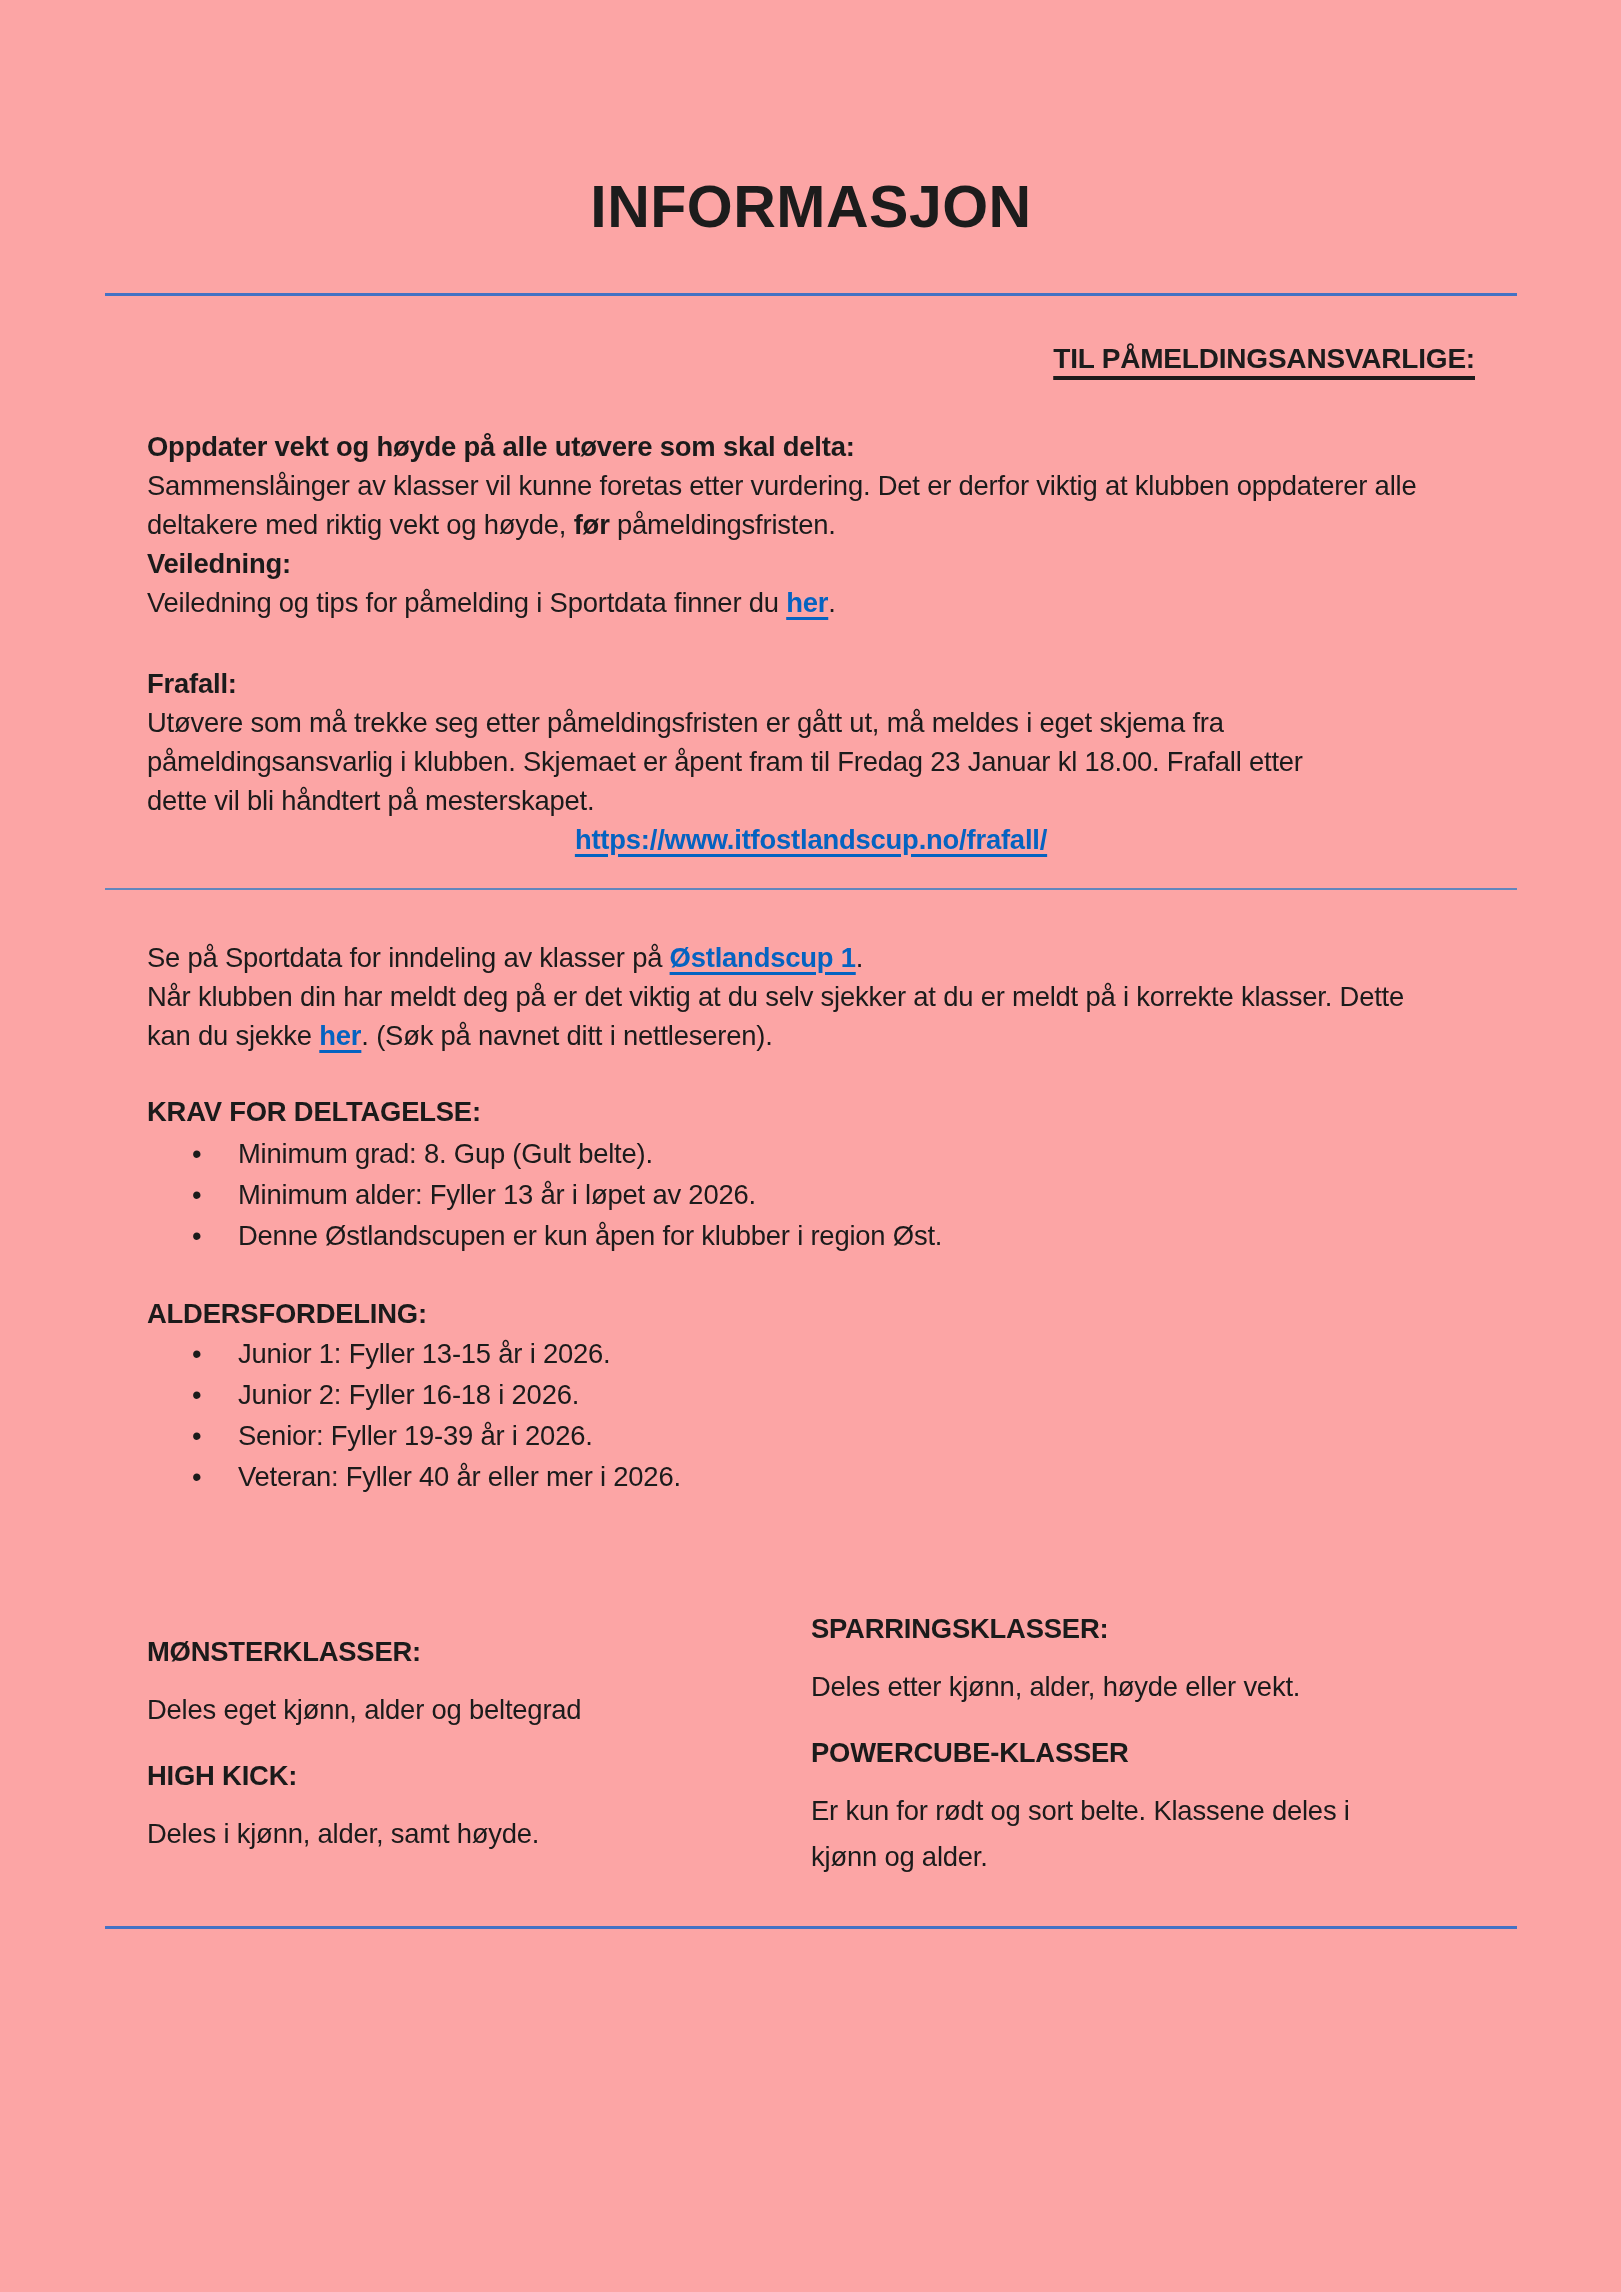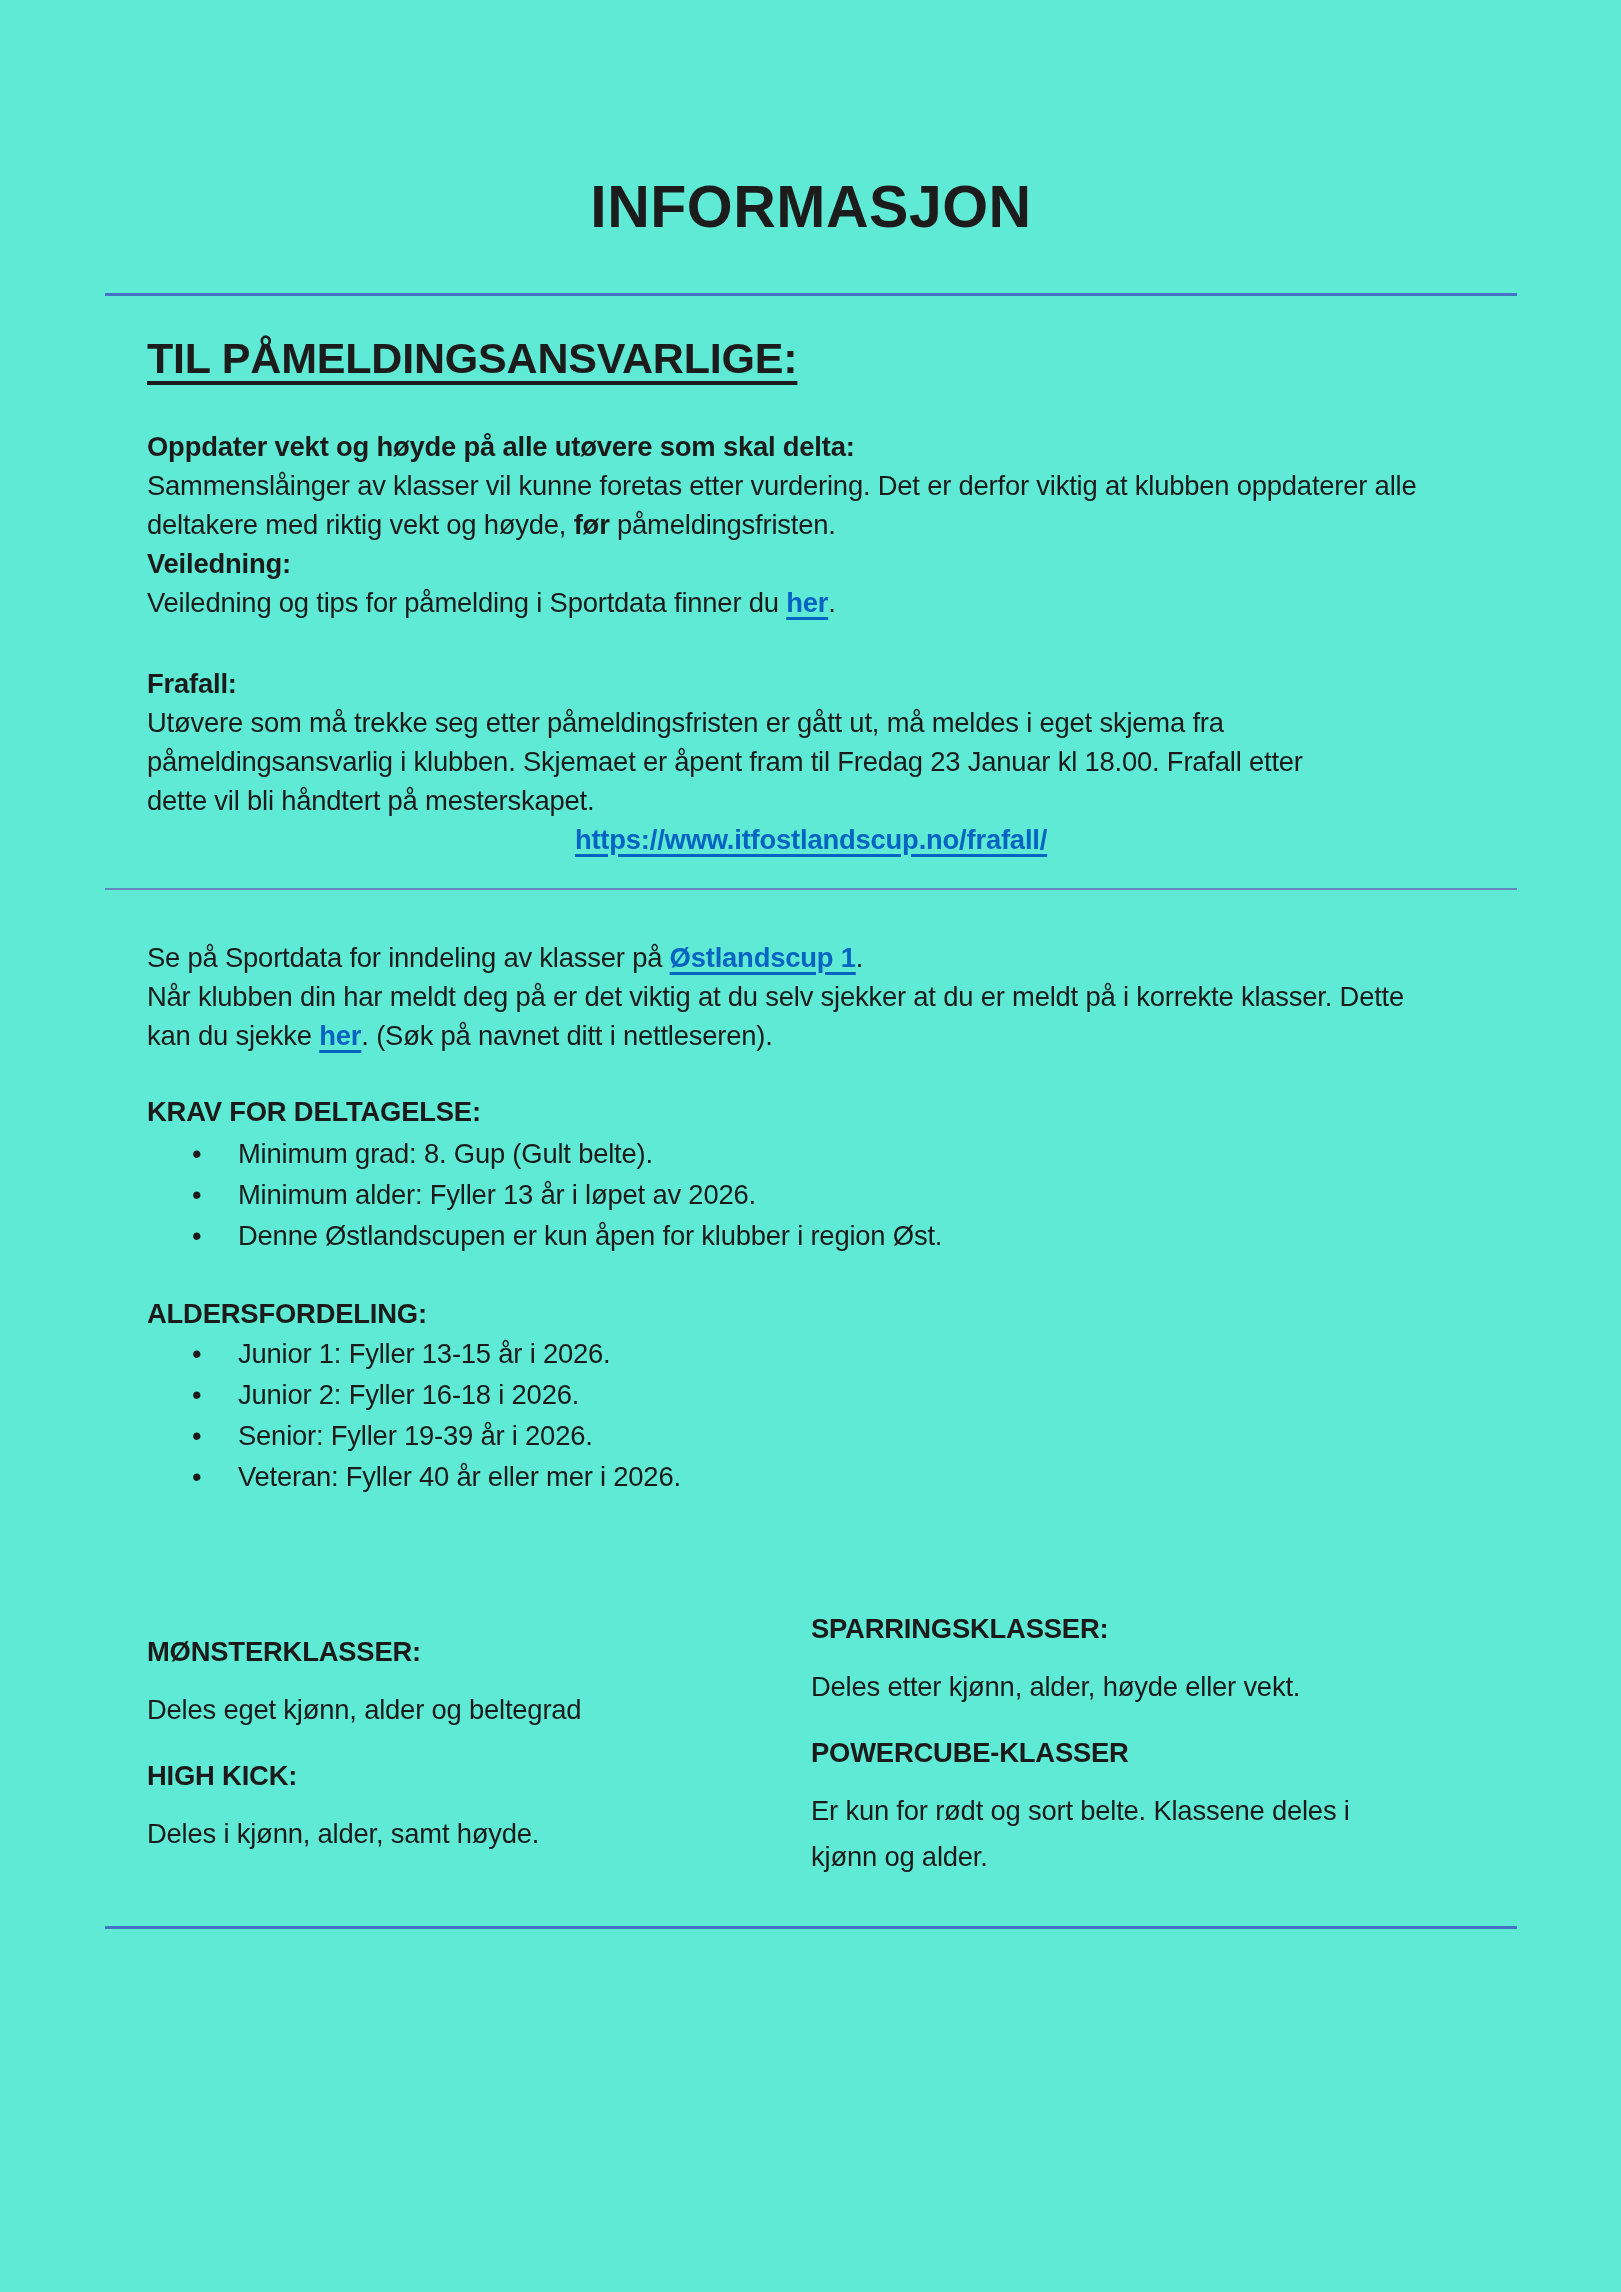--- a/index.html
+++ b/index.html
@@ -1,20 +1,20 @@
 <!DOCTYPE html>
 <html><head>
 <meta charset="utf-8">
 <style>
   html, body { margin: 0; padding: 0; background: #fff; }
   .page {
     position: relative;
     width: 1621px;
     height: 2293px;
-    background: #5eead4;
+    background: #fca5a5;
     overflow: hidden;
     font-family: "Liberation Sans", sans-serif;
     color: #1b1b1b;
     font-size: 27.4px;
     line-height: 39px;
     letter-spacing: -0.2px;
   }
   .inner { padding: 0 146px 0 147px; }
 
   h1.doc-title {
@@ -34,22 +34,22 @@
     height: 0;
   }
   .rule.thin {
     border-top: 2px solid #6286bd;
     margin-top: 29px;
   }
   .rule.bottom { margin-top: 24.5px; }
 
   h2.section-heading {
     margin: 41px 0 0 0;
-    text-align: left;
-    font-size: 43px;
+    text-align: right;
+    font-size: 28px;
     line-height: 43px;
     font-weight: 700;
     color: #1c1c1c;
   }
   h2 .u {
     text-decoration: underline;
     text-decoration-thickness: 3.9px;
     text-underline-offset: 7.8px;
   }
   h2.second { margin-top: 54px; }

